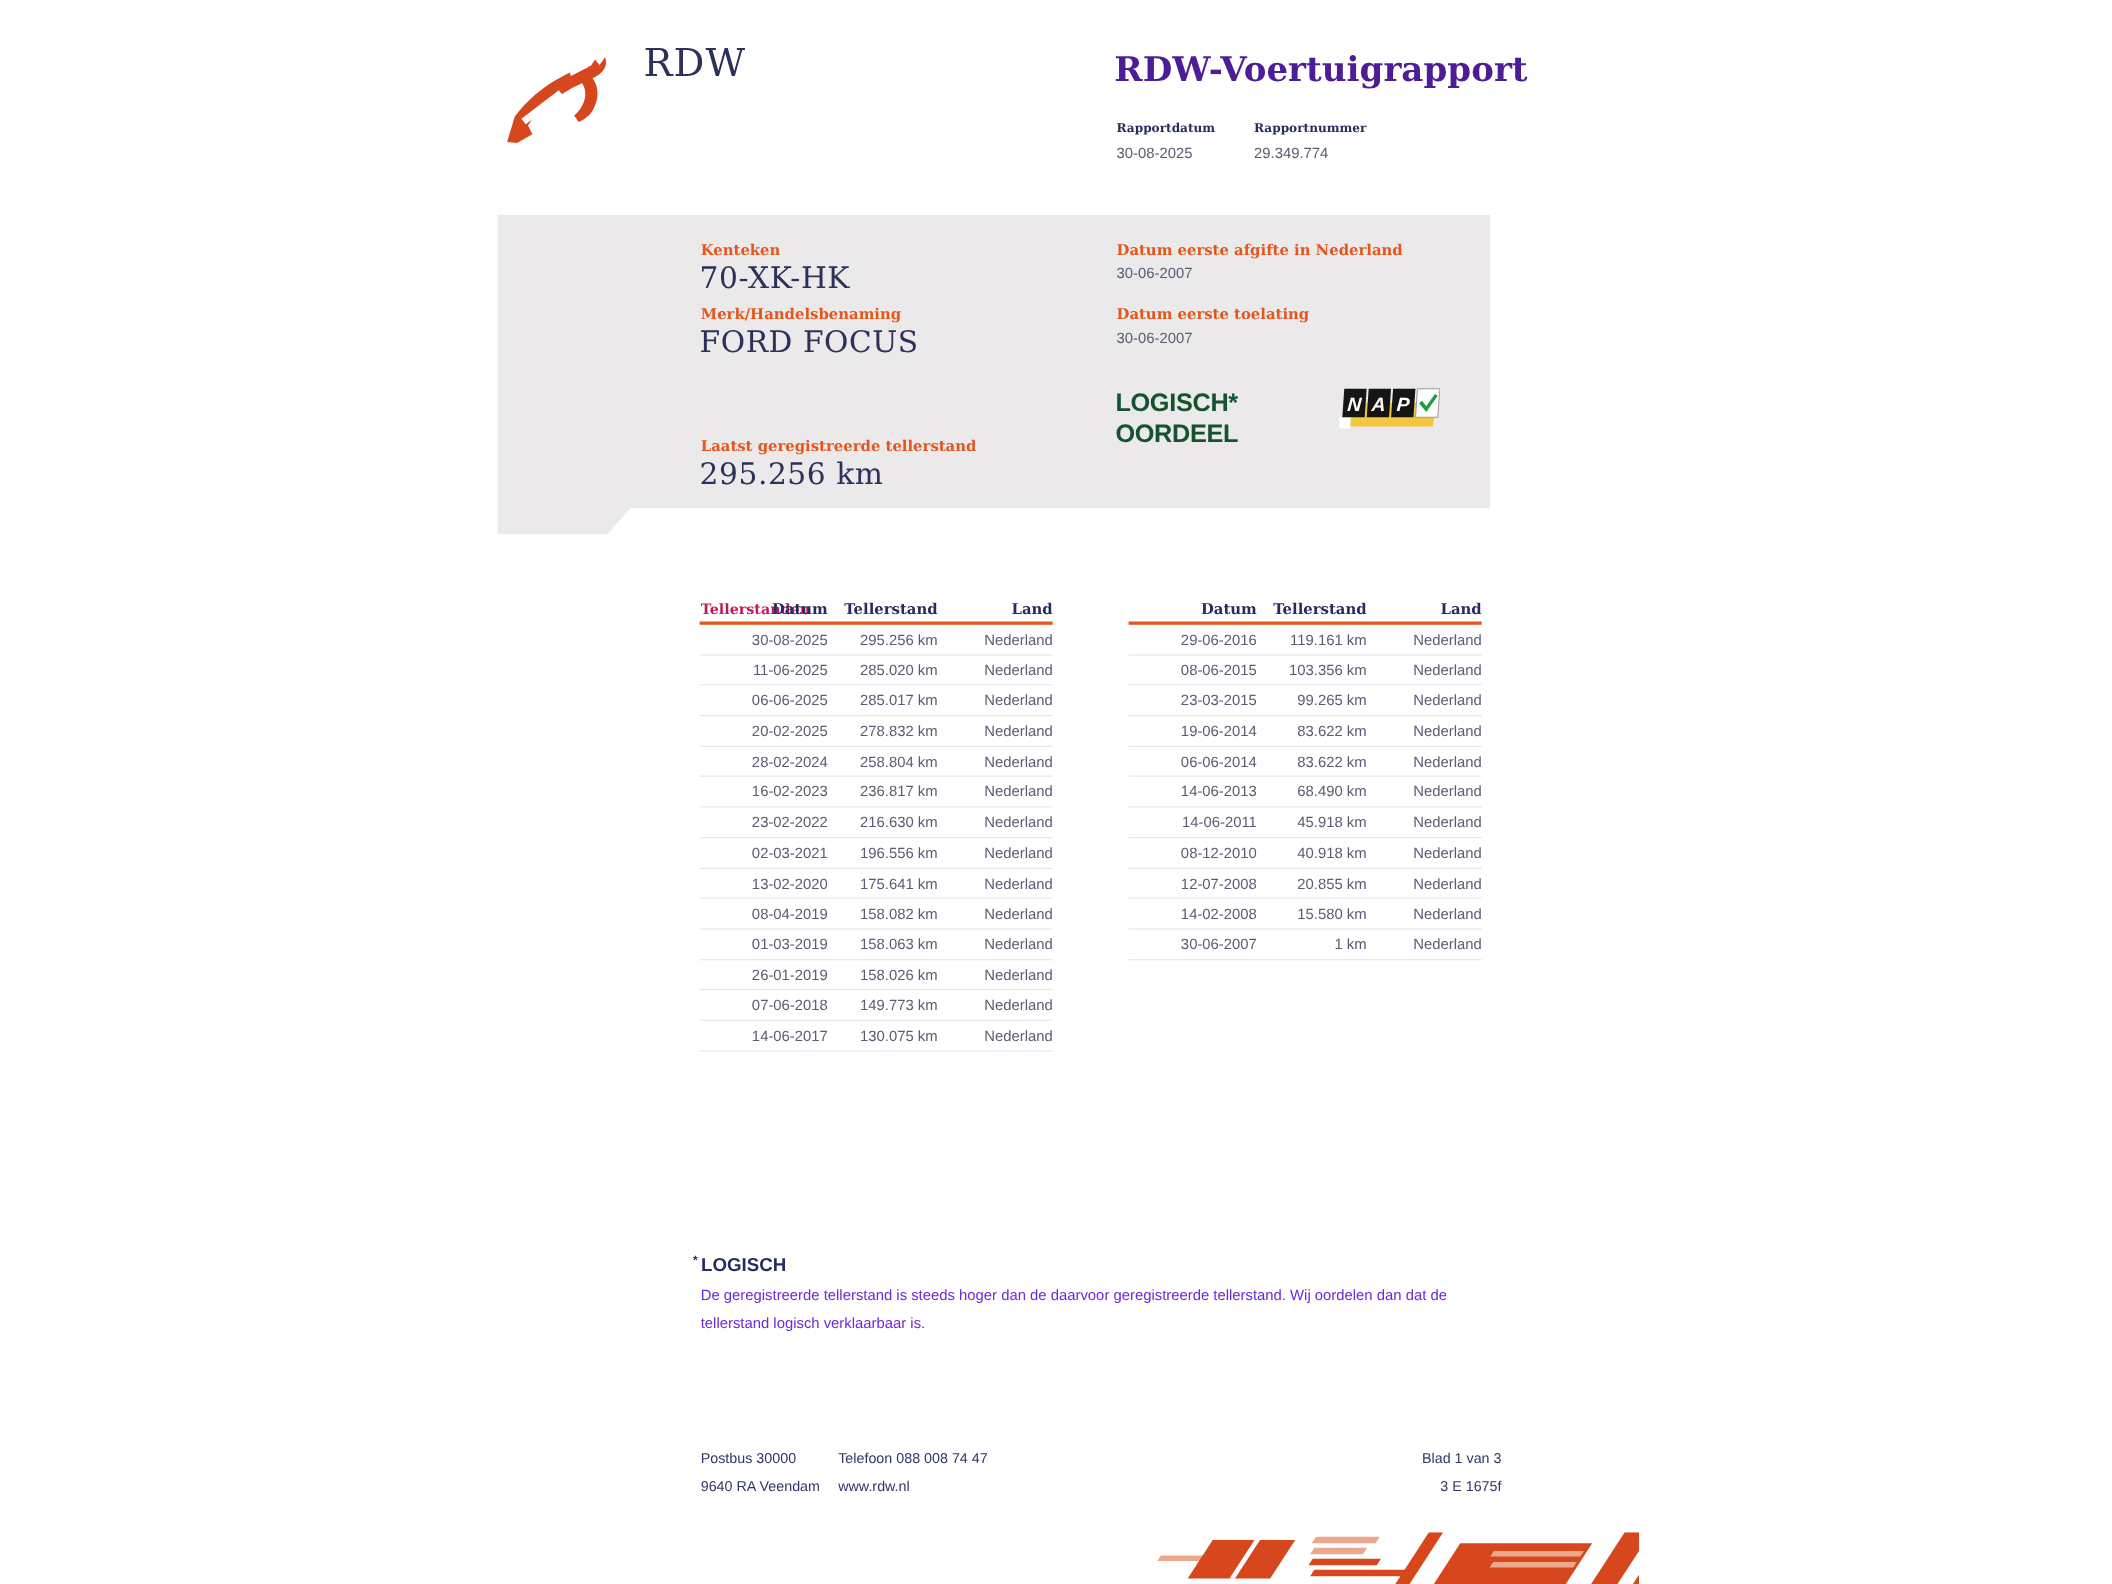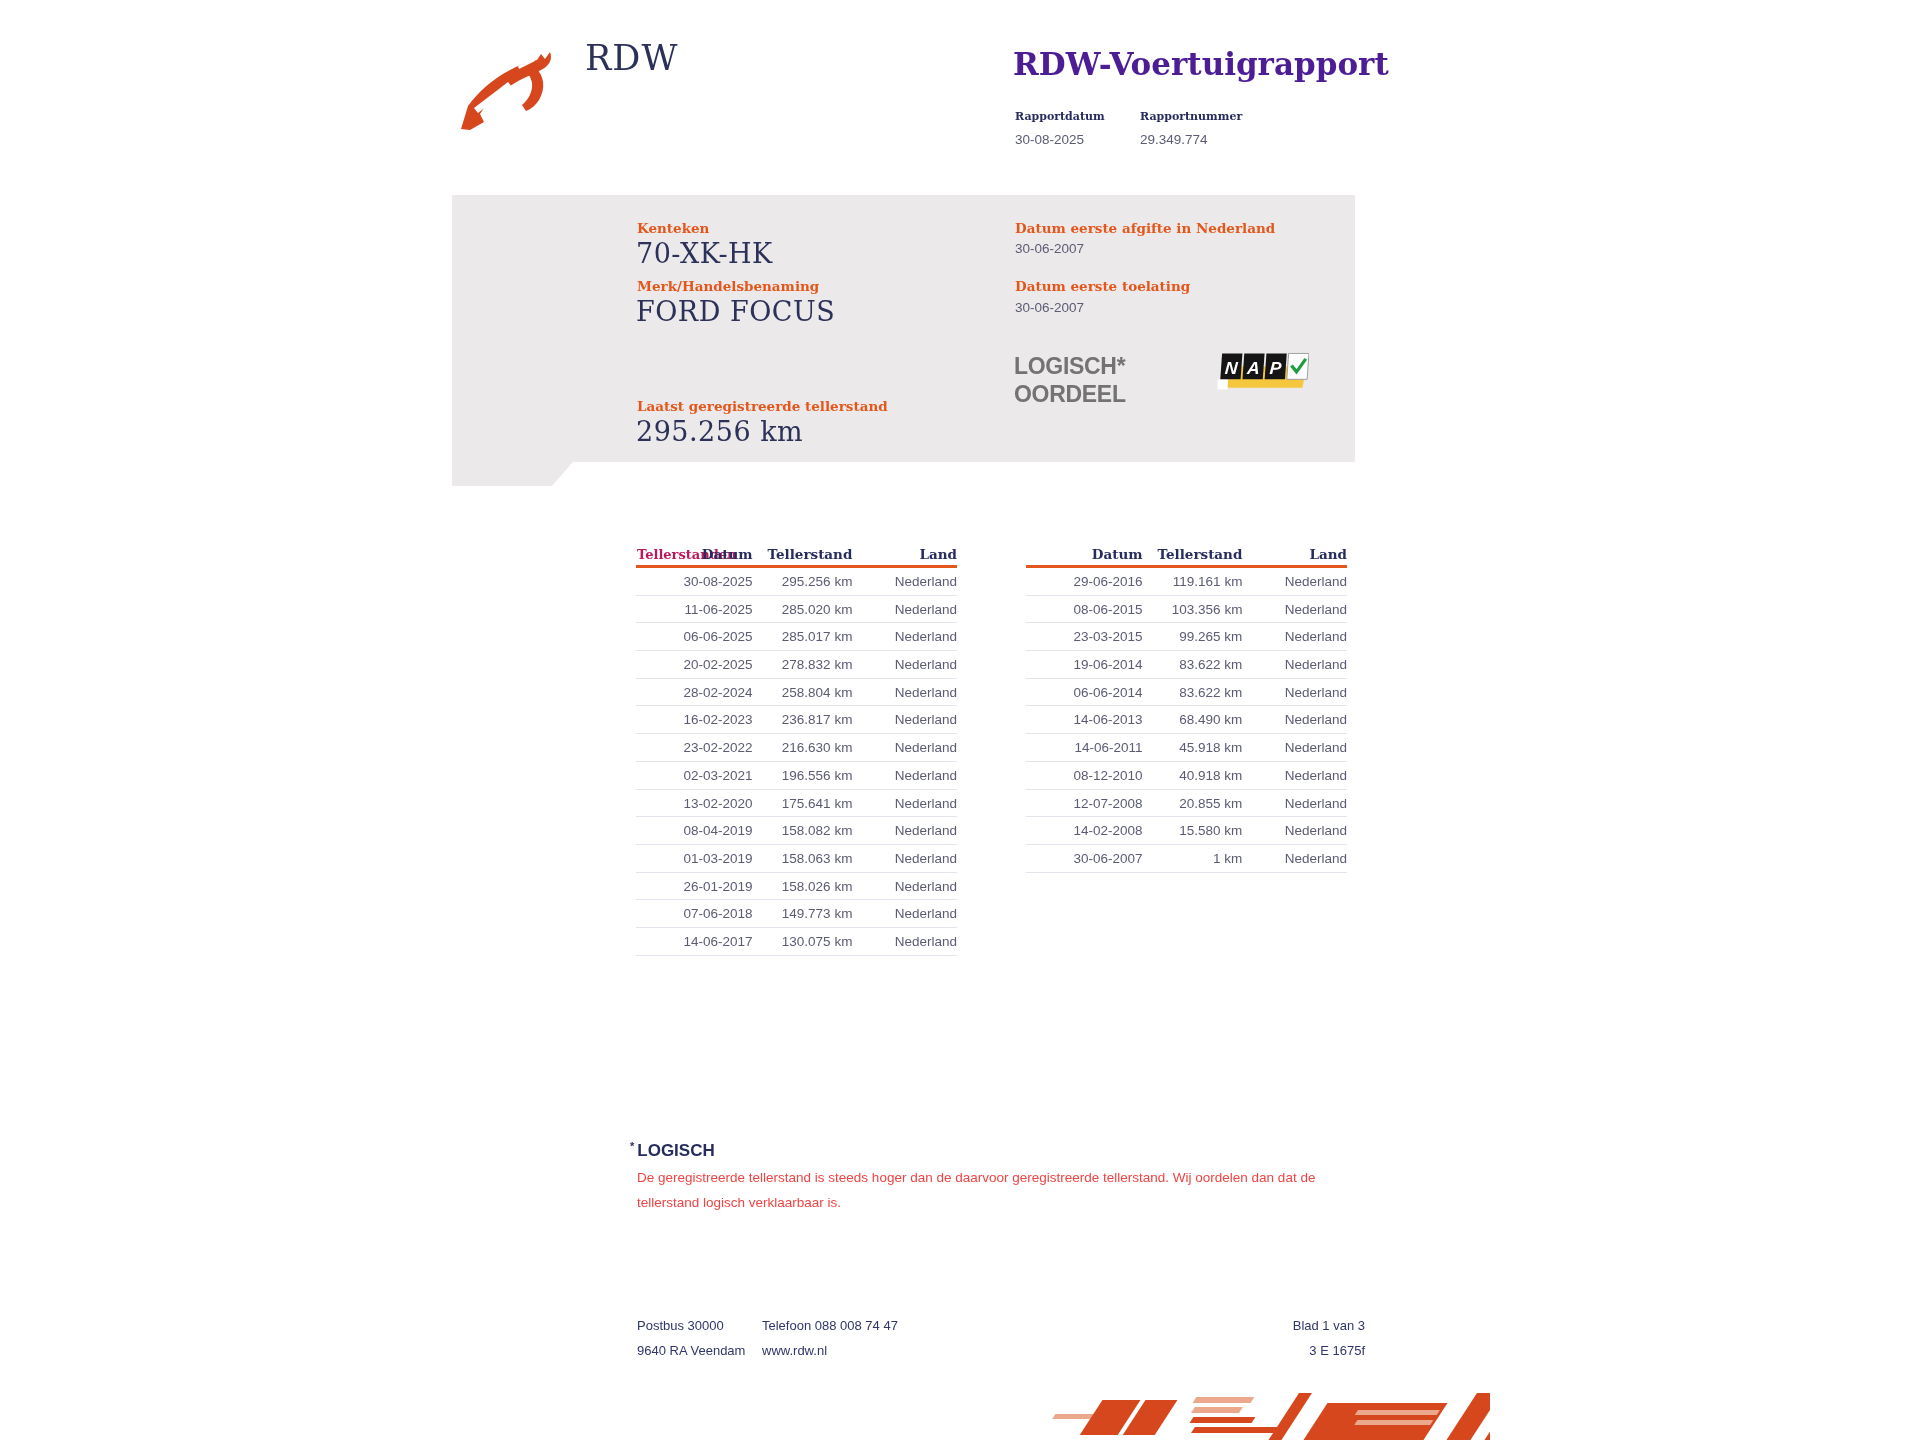--- a/index.html
+++ b/index.html
@@ -8,41 +8,41 @@
   .abs{position:absolute;}
 
   
   .slab-label{font-family:"DejaVu Serif",serif;font-weight:bold;font-size:13.5px;color:#E4571C;}
   .slab-navy{font-family:"DejaVu Serif",serif;font-weight:bold;font-size:11px;color:#272C5E;}
   .val-gray{font-family:"Liberation Sans",sans-serif;font-size:13.5px;color:#5B5B74;}
   .big-serif{font-family:"DejaVu Serif",serif;font-size:27px;color:#2B3158;letter-spacing:.5px;}
   .wordmark{font-family:"DejaVu Serif",serif;font-size:35px;color:#2B3158;letter-spacing:1px;margin-left:20px;}
   .doc-title{font-family:"DejaVu Serif",serif;font-weight:bold;font-size:31px;color:#4c1d95;}
   .verdict{font-family:"Liberation Sans",sans-serif;font-weight:bold;font-size:23px;line-height:28px;
-           color:#737373;letter-spacing:-0.3px;}
+           color:#14532d;letter-spacing:-0.3px;}
   .section-h{font-family:"DejaVu Serif",serif;font-weight:bold;font-size:13px;color:#be185d;margin-top:21px;}
 
   
   .graybox{left:452px;top:195px;width:903px;height:291px;background:#ECE9EA;
            clip-path:polygon(0 0,100% 0,100% 267px,121px 267px,100px 100%,0 100%);}
 
   
   .ttable{width:321px;}
   .thead{display:flex;height:23px;line-height:19px;border-bottom:3px solid #E4571C;box-sizing:border-box;}
   .th{font-family:"DejaVu Serif",serif;font-weight:bold;font-size:13.5px;color:#272C5E;}
   .trow{display:flex;height:27.7px;line-height:27px;border-bottom:1px solid #E4E4EC;box-sizing:border-box;}
   .tc{font-size:13.5px;color:#5B5B74;}
   .tc0,.th0{width:110px;text-align:right;margin-left:10px;}
   .tc1,.th1{width:103px;text-align:right;}
   .tc2,.th2{width:108px;text-align:right;}
 
   
   .foot-h{font-family:"Liberation Sans",sans-serif;font-weight:bold;font-size:17px;color:#262C5F;}
   .foot-ast{font-size:11px;vertical-align:6px;margin-right:3px;}
-  .foot-p{width:742px;font-size:13.5px;line-height:24.5px;color:#ef4444;}
+  .foot-p{width:742px;font-size:13.5px;line-height:24.5px;color:#6d28d9;}
 
   
   .ftr{font-size:13px;color:#30366A;}
   .ftr-r{text-align:right;width:160px;}
 </style>
 </head>
 <body>
 
 <div class="page">
 

